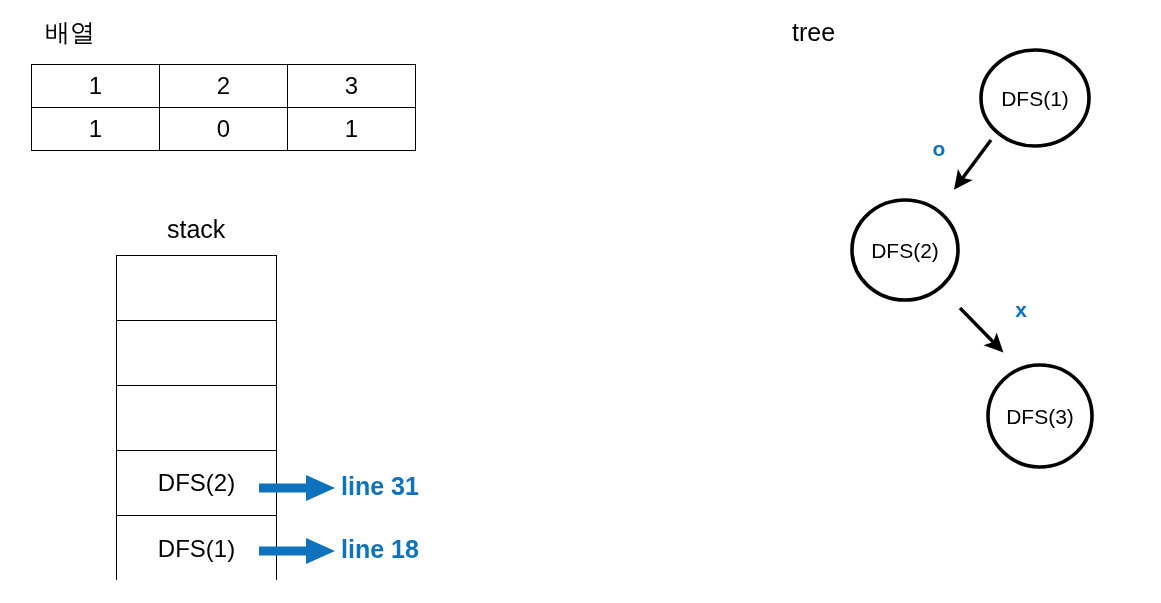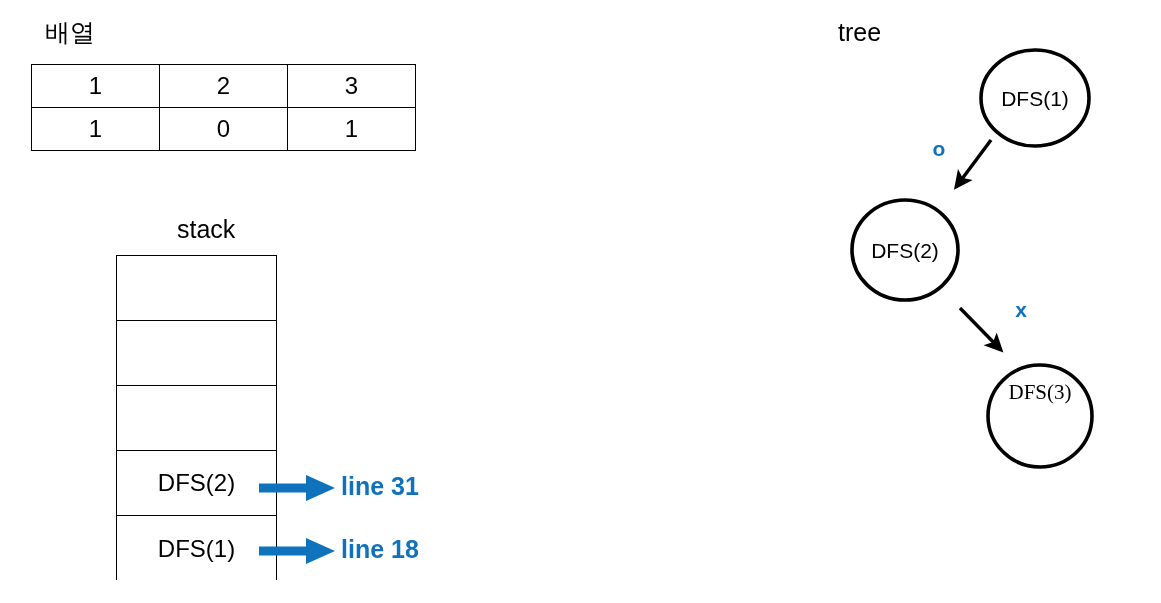--- a/index.html
+++ b/index.html
@@ -132,41 +132,41 @@
         <td>3</td>
       </tr>
       <tr>
         <td>1</td>
         <td>0</td>
         <td>1</td>
       </tr>
     </tbody>
   </table>
 
-  <div class="lbl section-title" style="left:167px; top:217px;margin-left:10px;">stack</div>
+  <div class="lbl section-title" style="left:167px; top:217px;">stack</div>
 
   <div id="stack-box">
     <div class="stack-cell"></div>
     <div class="stack-cell"></div>
     <div class="stack-cell"></div>
     <div class="stack-cell">DFS(2)</div>
     <div class="stack-cell">DFS(1)</div>
   </div>
 
   <svg class="blue-arrow" style="left:259px; top:473px;" viewBox="0 0 76 30">
     <path d="M0 10.5 L47 10.5 L47 2 L76 15 L47 28 L47 19.5 L0 19.5 Z" fill="#0F72BC"></path>
   </svg>
   <div class="annot-text" style="left:341px; top:474px;">line 31</div>
 
   <svg class="blue-arrow" style="left:259px; top:536px;" viewBox="0 0 76 30">
     <path d="M0 10.5 L47 10.5 L47 2 L76 15 L47 28 L47 19.5 L0 19.5 Z" fill="#0F72BC"></path>
   </svg>
   <div class="annot-text" style="left:341px; top:537px;">line 18</div>
 
-  <div class="lbl section-title" style="left:792px; top:20px;margin-left:46px;">tree</div>
+  <div class="lbl section-title" style="left:792px; top:20px;">tree</div>
 
   <svg id="tree-svg" viewBox="0 0 381 603">
     <defs>
       <marker id="arrowhead" markerWidth="6" markerHeight="6" refX="4.6" refY="3" orient="auto" markerUnits="strokeWidth">
         <path d="M0,0.3 L5.6,3 L0,5.7 L1.3,3 Z" fill="#000000"></path>
       </marker>
     </defs>
 
     <line x1="211" y1="140" x2="176" y2="187" stroke="#000000" stroke-width="3.4" marker-end="url(#arrowhead)"></line>
 
@@ -174,18 +174,18 @@
 
     <ellipse cx="255" cy="98" rx="54" ry="48" fill="#ffffff" stroke="#000000" stroke-width="3.6"></ellipse>
 
     <ellipse cx="125" cy="250" rx="53" ry="50" fill="#ffffff" stroke="#000000" stroke-width="3.6"></ellipse>
 
     <ellipse cx="260" cy="416" rx="52" ry="51" fill="#ffffff" stroke="#000000" stroke-width="3.6"></ellipse>
   </svg>
 
   <div class="node-label" style="left:1035px; top:98px;">DFS(1)</div>
   <div class="node-label" style="left:905px; top:250px;">DFS(2)</div>
-  <div class="node-label" style="left:1040px; top:392px;font-family:Liberation Serif, serif;">DFS(3)</div>
+  <div class="node-label" style="left:1040px; top:416px;">DFS(3)</div>
 
   <div class="edge-label" style="left:939px; top:148px;">o</div>
   <div class="edge-label" style="left:1021px; top:309px;">x</div>
 
 </div>
 
 </body></html>

